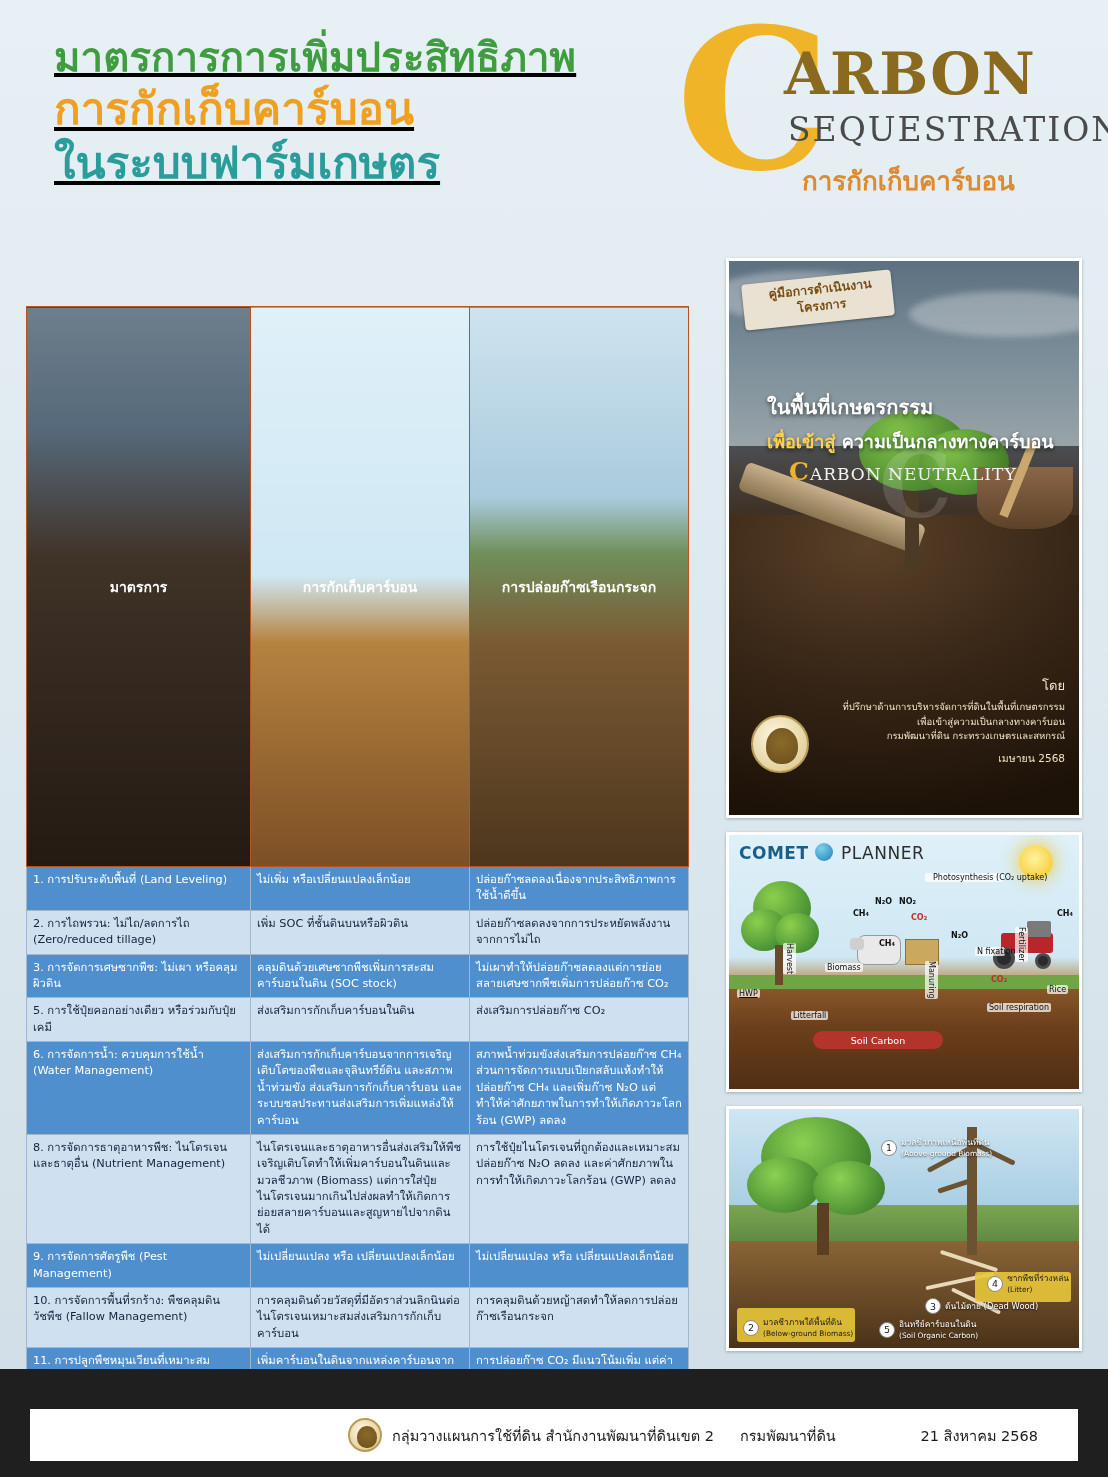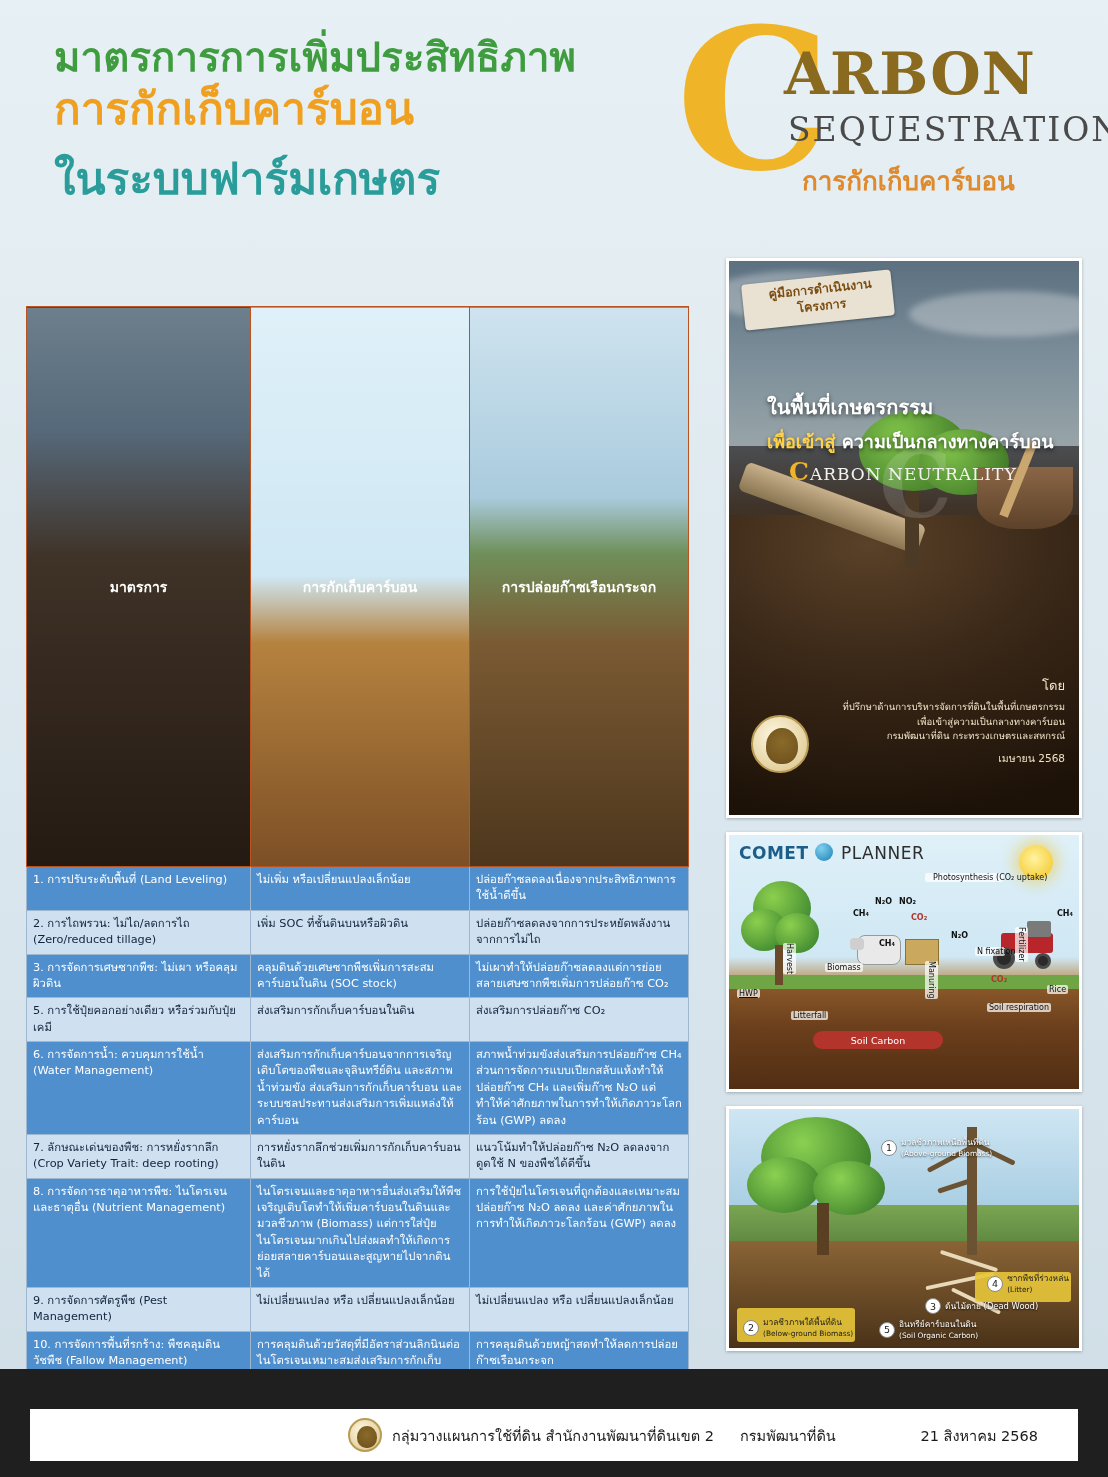--- a/index.html
+++ b/index.html
@@ -10,32 +10,32 @@
     background:#dfe9ef;
     position:relative;
     overflow:hidden;
   }
   .poster {
     position:absolute; left:0; top:0; width:1108px; height:1477px;
     background:linear-gradient(180deg,#e7f0f4 0%, #dbe7ee 55%, #cfdde6 100%);
   }
   
   .header { position:absolute; left:0; top:0; width:1108px; height:255px; }
-  .title-block { position:absolute; left:54px; top:34px; width:620px; }
+  .title-block { position:absolute; left:54px; top:34px; width:620px;text-decoration:underline; }
   .t-line1 {
     font-size:40px; font-weight:bold; color:#3f9c3f; line-height:1.18;
     letter-spacing:.2px;
   }
   .t-line2 {
     font-size:44px; font-weight:bold; color:#f0a020; line-height:1.18;
     margin-top:2px;
   }
   .t-line3 {
     font-size:44px; font-weight:bold; color:#2a9d9a; line-height:1.2;
-    margin-top:18px;
+    margin-top:2px;
   }
   .brand { position:absolute; left:676px; top:14px; width:420px; height:200px; }
   .brand-c {
     position:absolute; left:0; top:-4px;
     font-size:195px; line-height:180px; font-weight:bold;
     color:#f0b429; font-family:"DejaVu Serif", serif;
   }
   .brand-carbon {
     position:absolute; left:108px; top:26px;
     font-size:58px; font-weight:bold; letter-spacing:1px; color:#8a6a1f;
@@ -224,25 +224,20 @@
             <td>5. การใช้ปุ๋ยคอกอย่างเดียว หรือร่วมกับปุ๋ยเคมี</td>
             <td>ส่งเสริมการกักเก็บคาร์บอนในดิน</td>
             <td>ส่งเสริมการปล่อยก๊าซ CO₂</td>
           </tr>
         <tr>
             <td>6. การจัดการน้ำ: ควบคุมการใช้น้ำ (Water Management)</td>
             <td>ส่งเสริมการกักเก็บคาร์บอนจากการเจริญเติบโตของพืชและจุลินทรีย์ดิน และสภาพน้ำท่วมขัง ส่งเสริมการกักเก็บคาร์บอน และระบบชลประทานส่งเสริมการเพิ่มแหล่งให้คาร์บอน</td>
             <td>สภาพน้ำท่วมขังส่งเสริมการปล่อยก๊าซ CH₄ ส่วนการจัดการแบบเปียกสลับแห้งทำให้ปล่อยก๊าซ CH₄ และเพิ่มก๊าซ N₂O แต่ทำให้ค่าศักยภาพในการทำให้เกิดภาวะโลกร้อน (GWP) ลดลง</td>
           </tr>
         <tr>
-            <td>7. ลักษณะเด่นของพืช: การหยั่งรากลึก (Crop Variety Trait: deep rooting)</td>
-            <td>การหยั่งรากลึกช่วยเพิ่มการกักเก็บคาร์บอนในดิน</td>
-            <td>แนวโน้มทำให้ปล่อยก๊าซ N₂O ลดลงจากดูดใช้ N ของพืชได้ดีขึ้น</td>
-          </tr>
-        <tr>
             <td>8. การจัดการธาตุอาหารพืช: ไนโตรเจน และธาตุอื่น (Nutrient Management)</td>
             <td>ไนโตรเจนและธาตุอาหารอื่นส่งเสริมให้พืชเจริญเติบโตทำให้เพิ่มคาร์บอนในดินและมวลชีวภาพ (Biomass) แต่การใส่ปุ๋ยไนโตรเจนมากเกินไปส่งผลทำให้เกิดการย่อยสลายคาร์บอนและสูญหายไปจากดินได้</td>
             <td>การใช้ปุ๋ยไนโตรเจนที่ถูกต้องและเหมาะสมปล่อยก๊าซ N₂O ลดลง และค่าศักยภาพในการทำให้เกิดภาวะโลกร้อน (GWP) ลดลง</td>
           </tr>
         <tr>
             <td>9. การจัดการศัตรูพืช (Pest Management)</td>
             <td>ไม่เปลี่ยนแปลง หรือ เปลี่ยนแปลงเล็กน้อย</td>
             <td>ไม่เปลี่ยนแปลง หรือ เปลี่ยนแปลงเล็กน้อย</td>
           </tr>
         <tr>

